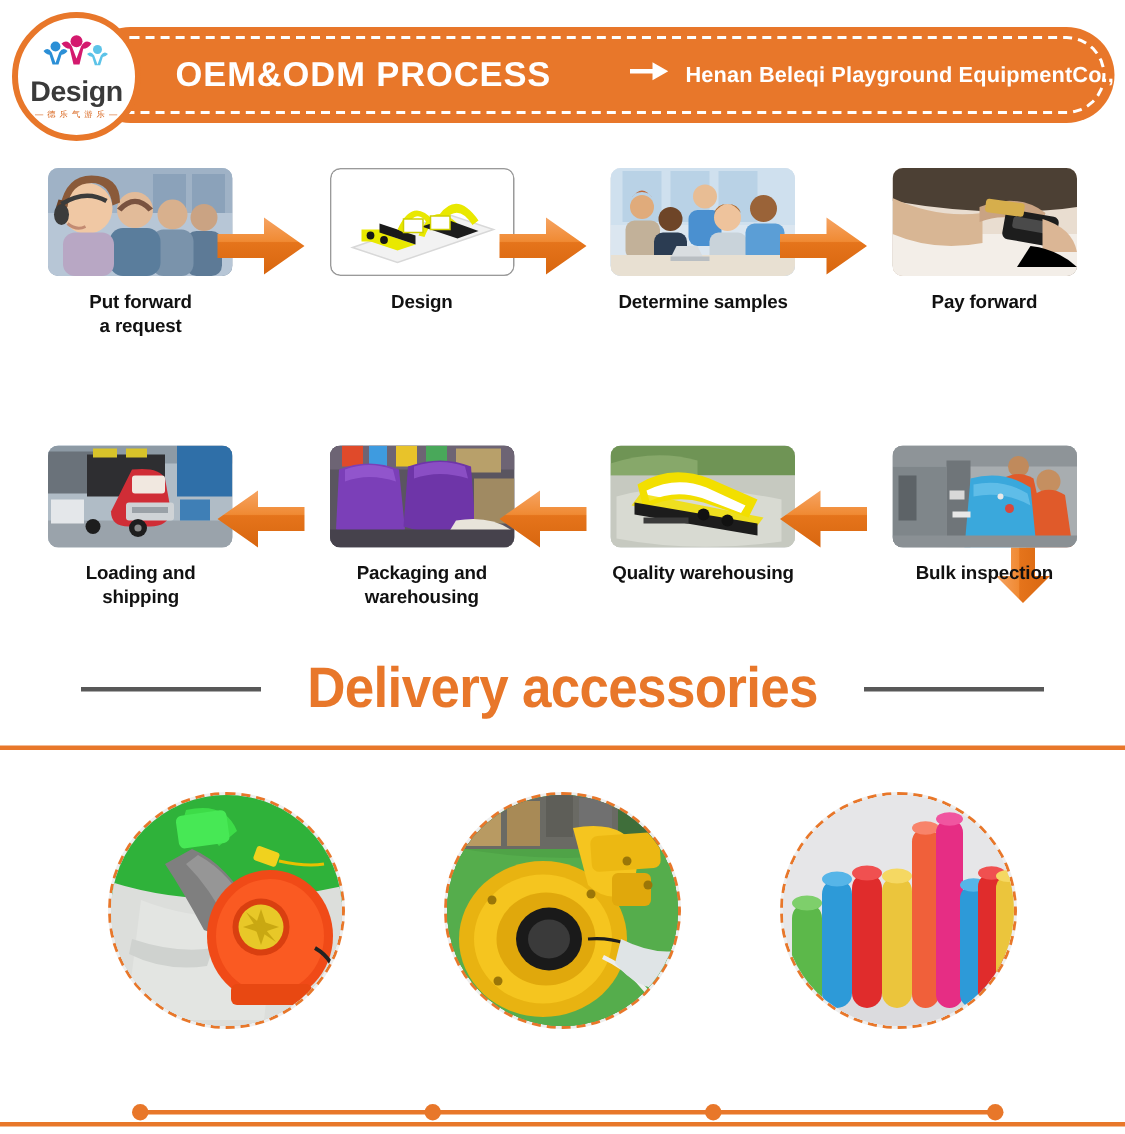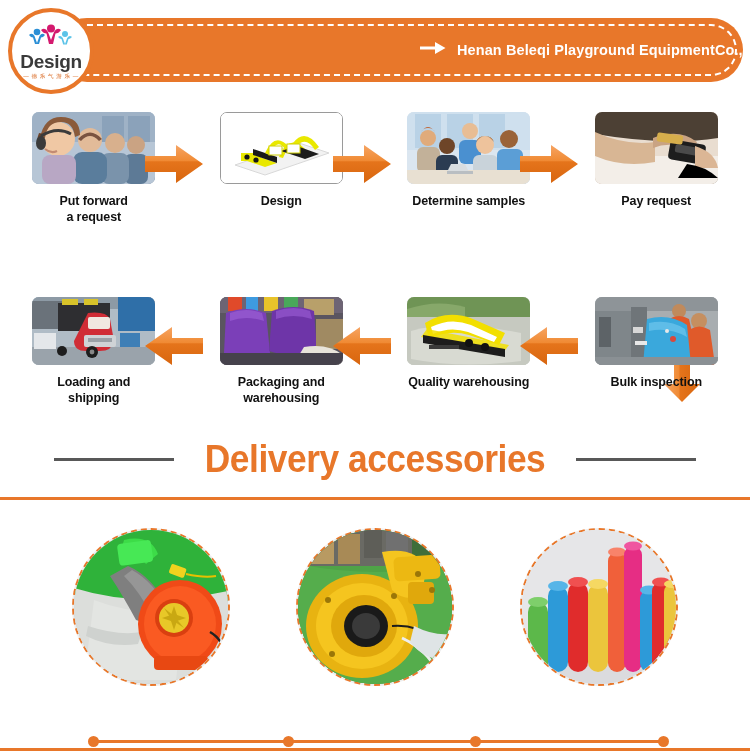--- a/index.html
+++ b/index.html
@@ -247,20 +247,21 @@
   .sc-blower { background: linear-gradient(160deg,#d6d9d6 0%,#cfd2cf 55%,#c2c5c2 100%); }
   .sc-fan    { background: linear-gradient(160deg,#5aa94f 0%,#4e9b46 100%); }
   .sc-tubes  { background: linear-gradient(170deg,#e9e9ea 0%,#dcdcde 100%); }
 </style>
 </head>
 <body>
 
 <div class="header">
 
   <div class="header-banner">
+    <div class="header-title">OEM&amp;ODM PROCESS</div>
 
     <div class="header-company">
       <span class="header-arrow-icon">
         <svg width="26" height="14" viewBox="0 0 26 14">
           <path d="M0 5.5 H15 V1 L25.5 7 L15 13 V8.5 H0 Z" fill="#ffffff"></path>
         </svg>
       </span>
       <span class="header-company-name">Henan Beleqi Playground EquipmentCo., Ltd</span>
     </div>
   </div>
@@ -383,21 +384,21 @@
             <path d="M0 20 q30 14 60 10 l0 20 q-32 6 -60 -6 z" fill="#d8b694"></path>
             <path d="M58 26 q26 -10 44 4 l-4 10 q-20 -12 -40 -4 z" fill="#c9a383"></path>
             <rect x="74" y="30" width="36" height="20" rx="4" fill="#1d1d1d" transform="rotate(10 92 40)"></rect>
             <rect x="80" y="34" width="24" height="8" rx="2" fill="#4a4a4a" transform="rotate(10 92 38)"></rect>
             <rect x="62" y="22" width="26" height="9" rx="2" fill="#d6ae4c" transform="rotate(8 75 26)"></rect>
             <path d="M100 34 q20 6 23 22 l-23 0 z" fill="#dbb695"></path>
             <path d="M92 52 q18 2 31 14 l-40 0 z" fill="#cfa builtin"></path>
           </svg>
         </div>
       </div>
-      <div class="proc-label" style="white-space:pre-line">Pay request</div>
+      <div class="proc-label" style="white-space:pre-line">Pay forward</div>
     </div>
 
     <div class="arrow-h" style="left:143px">
       <svg width="62" height="42" viewBox="0 0 62 42">
         <defs>
             <linearGradient id="ar1" x1="0" y1="0" x2="0" y2="1">
           <stop offset="0%" stop-color="#f6a463"></stop>
               <stop offset="42%" stop-color="#f08a33"></stop>
           <stop offset="44%" stop-color="#e5741b"></stop>
               <stop offset="100%" stop-color="#d8660f"></stop>

